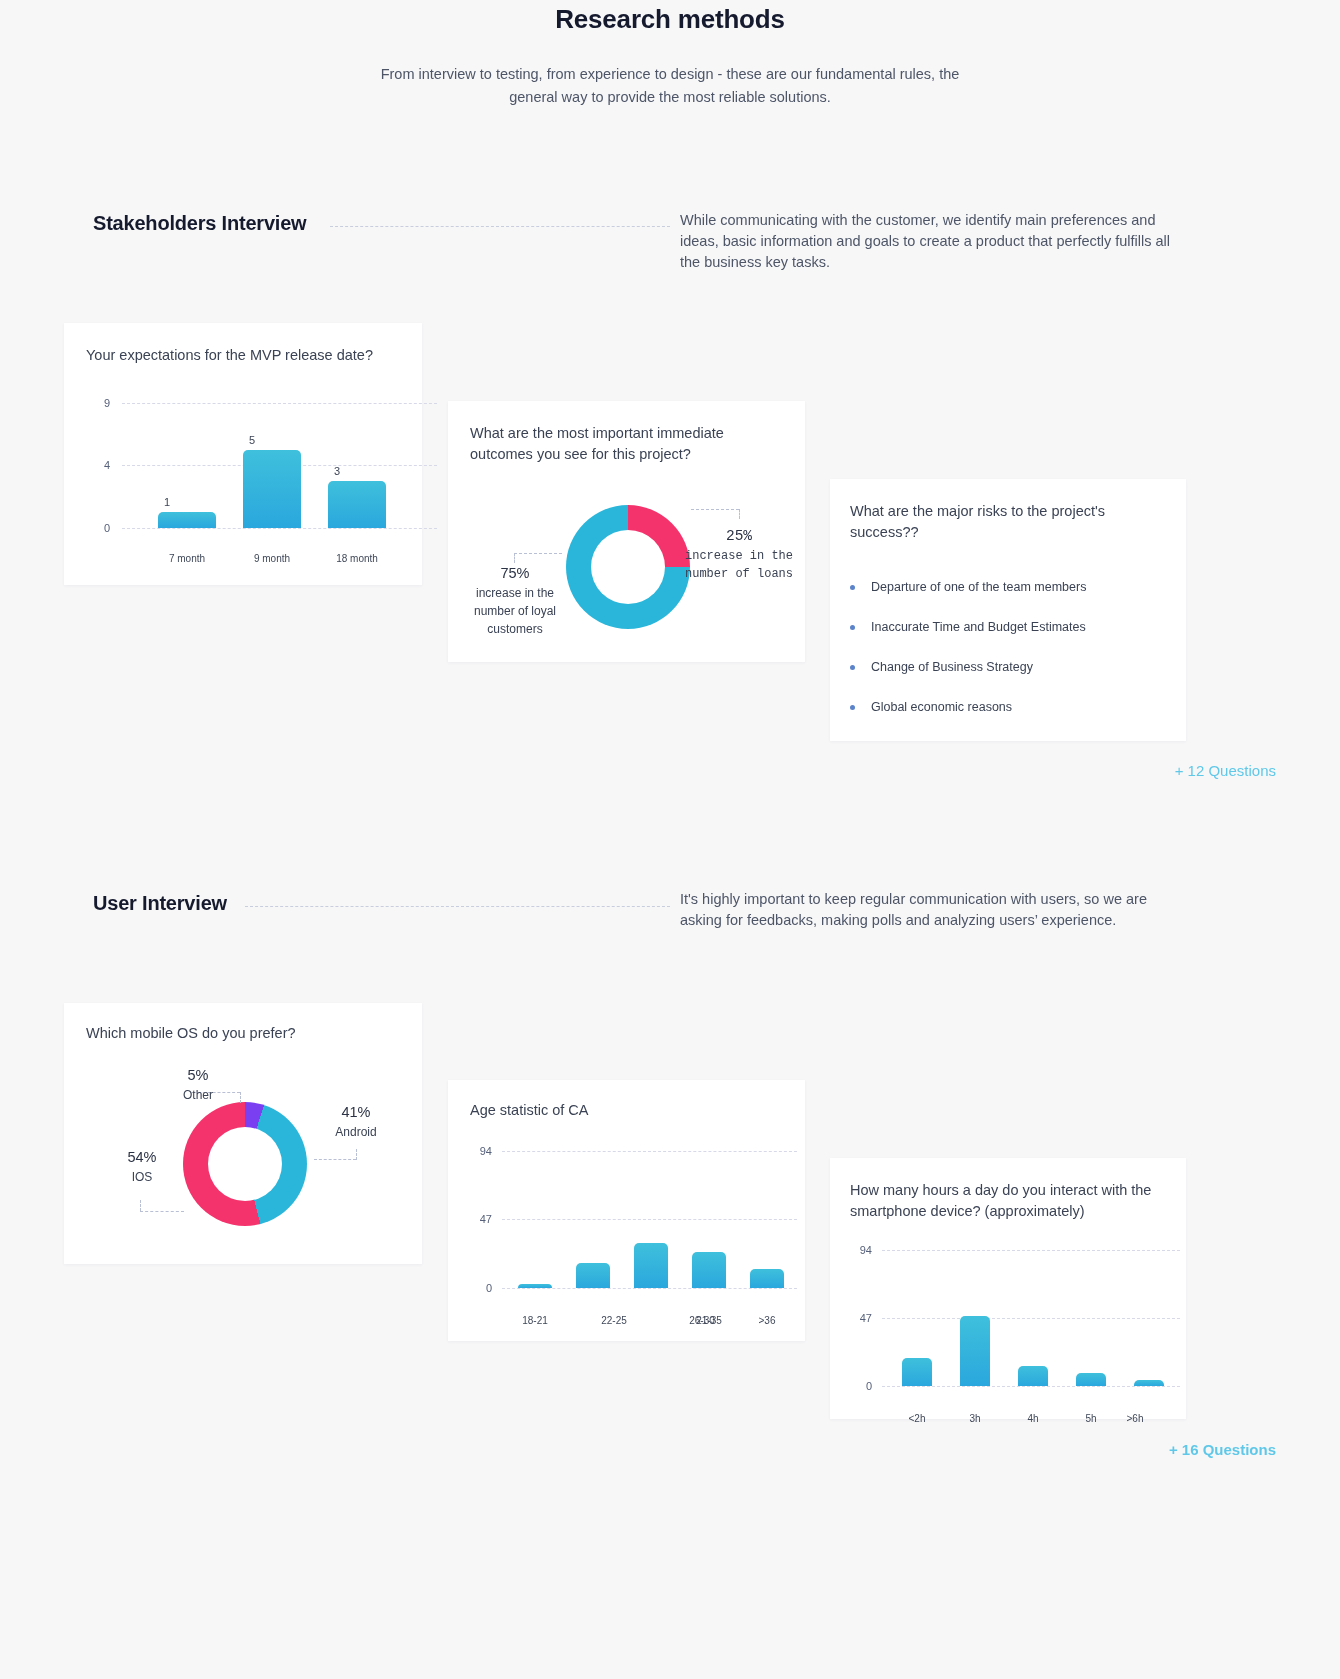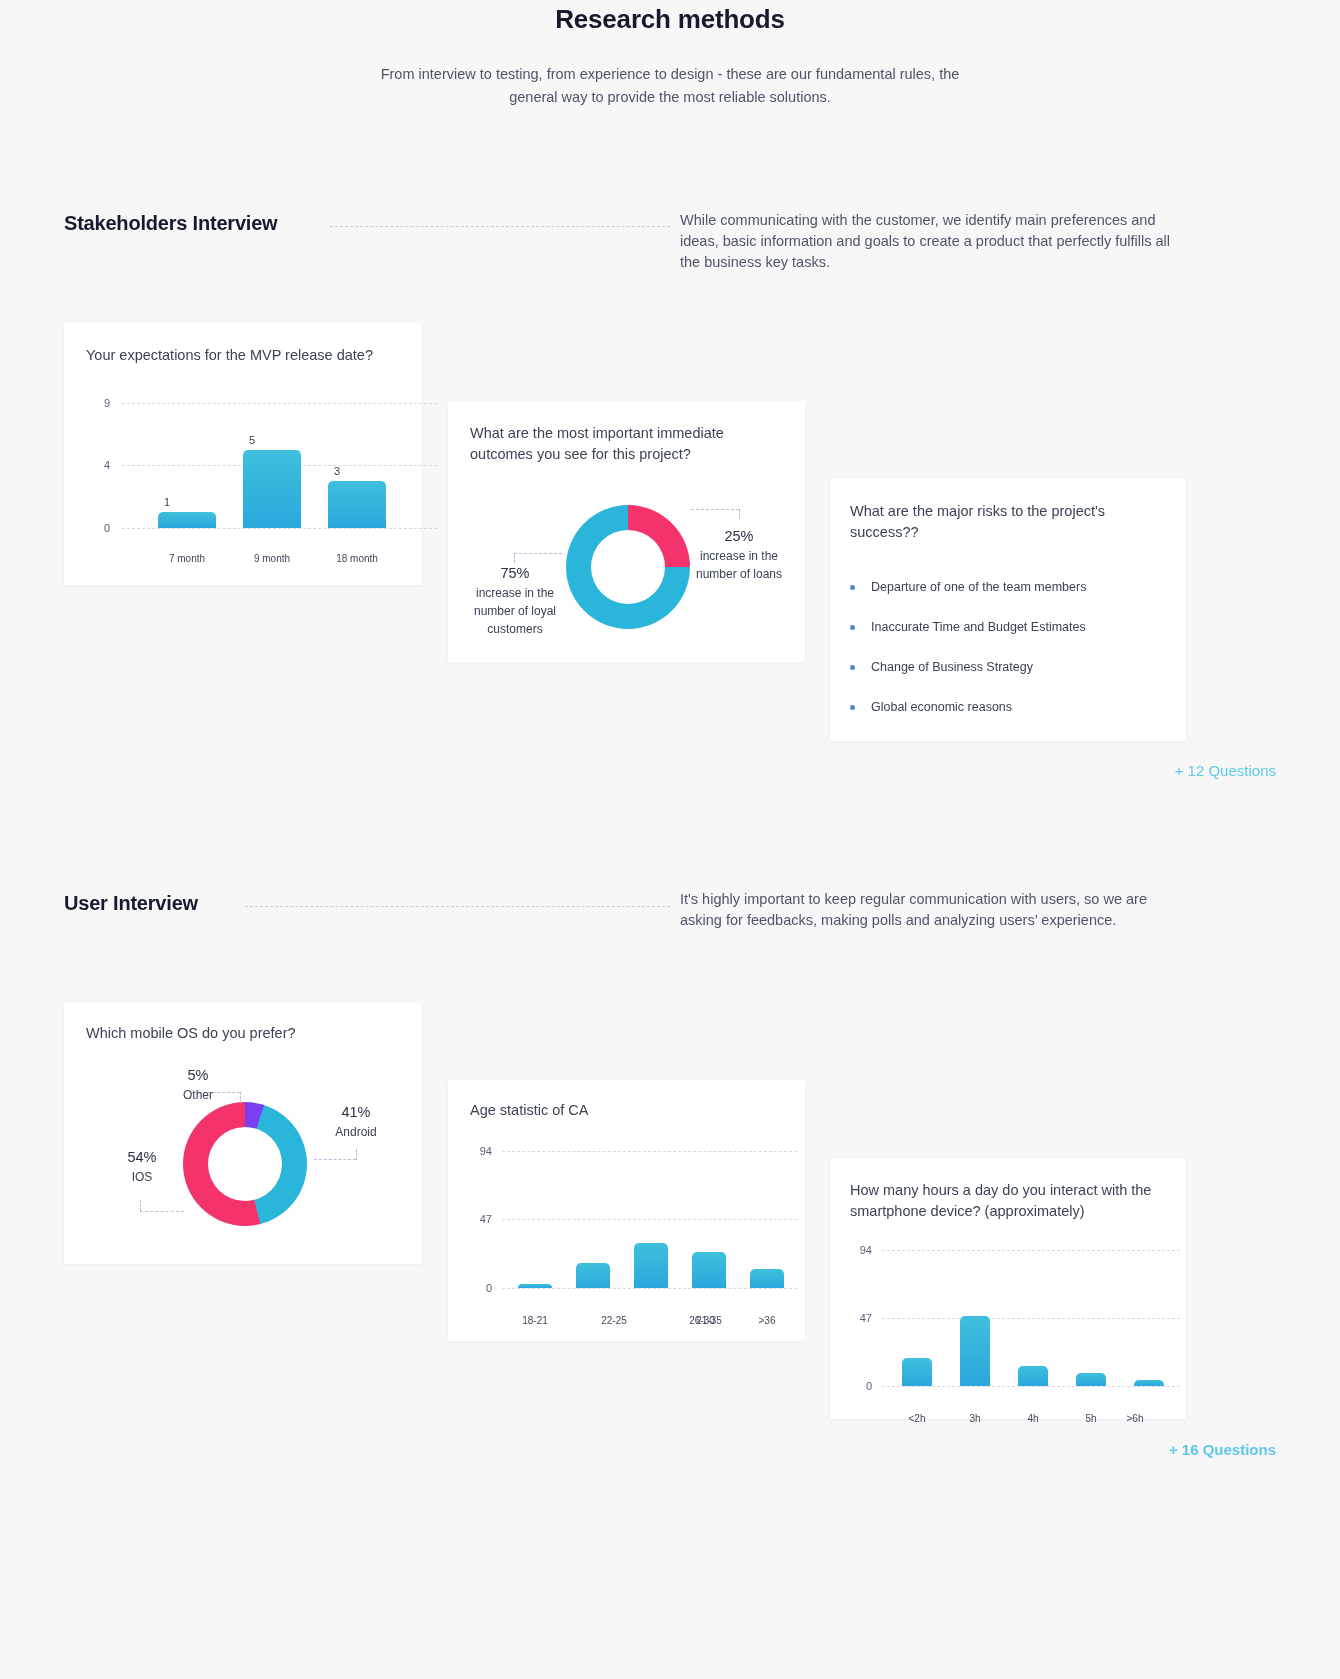--- a/index.html
+++ b/index.html
@@ -19,21 +19,21 @@
     text-align: center;
     font-size: 26px; font-weight: 700; letter-spacing: -0.2px;
     color: #161a2e;
   }
   .page-sub {
     position: absolute; top: 63px; left: 370px; width: 600px;
     text-align: center; font-size: 14.5px; line-height: 23px; color: #4d5567;
   }
 
   
-  .section-head { position: absolute; }
+  .section-head { position: absolute; margin-left: 29px; }
   .section-title {
     font-size: 20px; font-weight: 700; color: #161a2e; letter-spacing: -0.2px;
     white-space: nowrap;
   }
   .dash-rule {
     position: absolute; height: 1px; border-top: 1px dashed #c9cede;
   }
   .section-desc {
     position: absolute; font-size: 14.5px; line-height: 21px; color: #4d5567;
   }
@@ -164,21 +164,21 @@
 
     <div class="leader" style="left:66px; top:152px; width:48px;"></div>
     <div class="leader-v" style="left:66px; top:152px; height:10px;"></div>
     <div class="donut-label" style="left:7px; top:163px; width:120px;">
       <span class="pct">75%</span>
       <span>increase in the number of loyal customers</span>
     </div>
 
     <div class="leader" style="left:243px; top:108px; width:48px;"></div>
     <div class="leader-v" style="left:291px; top:108px; height:10px;"></div>
-    <div class="donut-label" style="left:236px; top:126px; width:110px;">
+    <div class="donut-label" style="left:236px; top:126px; width:110px;font-family:Liberation Mono, monospace;">
       <span class="pct">25%</span>
       <span>increase in the number of loans</span>
     </div>
   </div>
 
   <div class="card" style="left:830px; top:479px; width:356px; height:262px;">
     <div class="card-q" style="position:absolute; left:20px; top:22px; width:300px;">What are the major risks to the project's success??</div>
     <div class="bullets" style="left:20px; top:85px; width:315px;">
       <div class="bullet-row">
         <span class="bullet-dot"></span>

